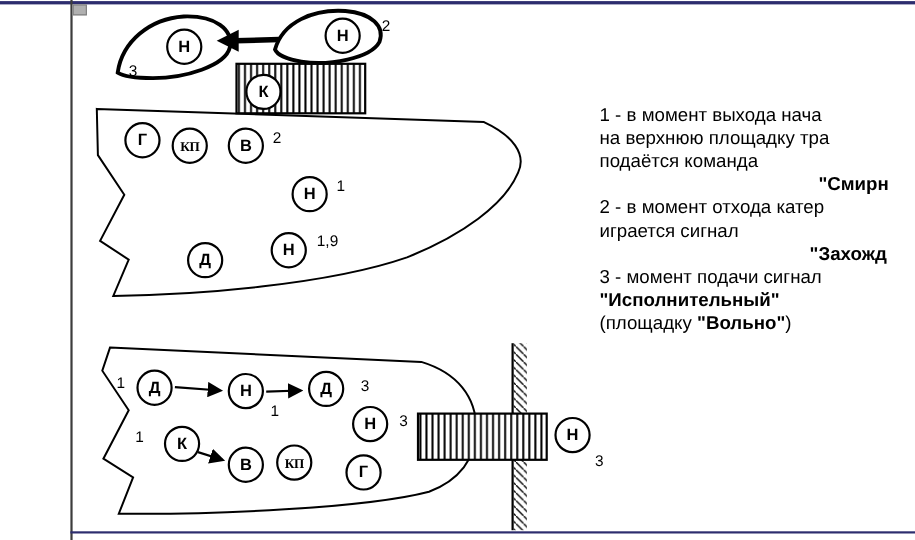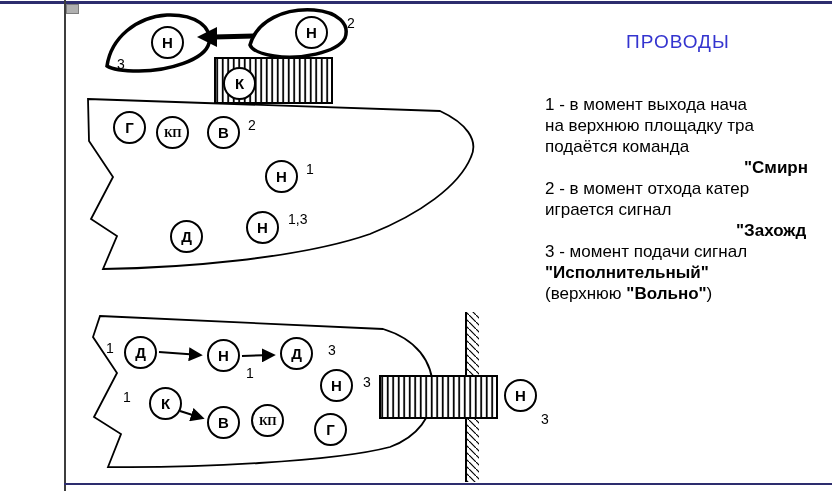--- a/index.html
+++ b/index.html
@@ -83,51 +83,50 @@
   <div class="circle" style="left:223px;top:67px">К</div>
 
   <div class="circle" style="left:113px;top:111px">Г</div>
   <div class="circle two" style="left:156px;top:116px">КП</div>
   <div class="circle" style="left:207px;top:116px">В</div>
   <span class="num" style="left:248px;top:118px">2</span>
   <div class="circle" style="left:265px;top:160px">Н</div>
   <span class="num" style="left:306px;top:162px">1</span>
   <div class="circle" style="left:170px;top:220px">Д</div>
   <div class="circle" style="left:246px;top:211px">Н</div>
-  <span class="num" style="left:288px;top:212px">1,3</span>
+  <span class="num" style="left:288px;top:212px">1,9</span>
 
   <span class="num" style="left:106px;top:341px">1</span>
   <div class="circle" style="left:124px;top:336px">Д</div>
   <div class="circle" style="left:207px;top:339px">Н</div>
   <span class="num" style="left:246px;top:366px">1</span>
   <div class="circle" style="left:280px;top:337px">Д</div>
   <span class="num" style="left:328px;top:343px">3</span>
 
   <span class="num" style="left:123px;top:390px">1</span>
   <div class="circle" style="left:149px;top:387px">К</div>
   <div class="circle" style="left:207px;top:406px">В</div>
   <div class="circle two" style="left:251px;top:404px">КП</div>
 
   <div class="circle" style="left:320px;top:369px">Н</div>
   <span class="num" style="left:363px;top:375px">3</span>
   <div class="circle" style="left:314px;top:413px">Г</div>
 
   <div class="circle" style="left:504px;top:379px">Н</div>
   <span class="num" style="left:541px;top:412px">3</span>
 
-  <div class="title">ПРОВОДЫ</div>
 
   <div class="textblock">
     <div class="tb-line">1 - в момент выхода нача</div>
     <div class="tb-line">на верхнюю площадку тра</div>
     <div class="tb-line">подаётся команда</div>
     <div class="tb-line b ind1">"Смирн</div>
     <div class="tb-line">2 - в момент отхода катер</div>
     <div class="tb-line">играется сигнал</div>
     <div class="tb-line b ind2">"Захожд</div>
     <div class="tb-line">3 - момент подачи сигнал</div>
     <div class="tb-line b">"Исполнительный"</div>
     <div class="tb-line">
-      <span>(верхнюю </span><span class="bold">"Вольно"</span><span>)</span>
+      <span>(площадку </span><span class="bold">"Вольно"</span><span>)</span>
     </div>
   </div>
 
 </div>
 
 </body></html>

